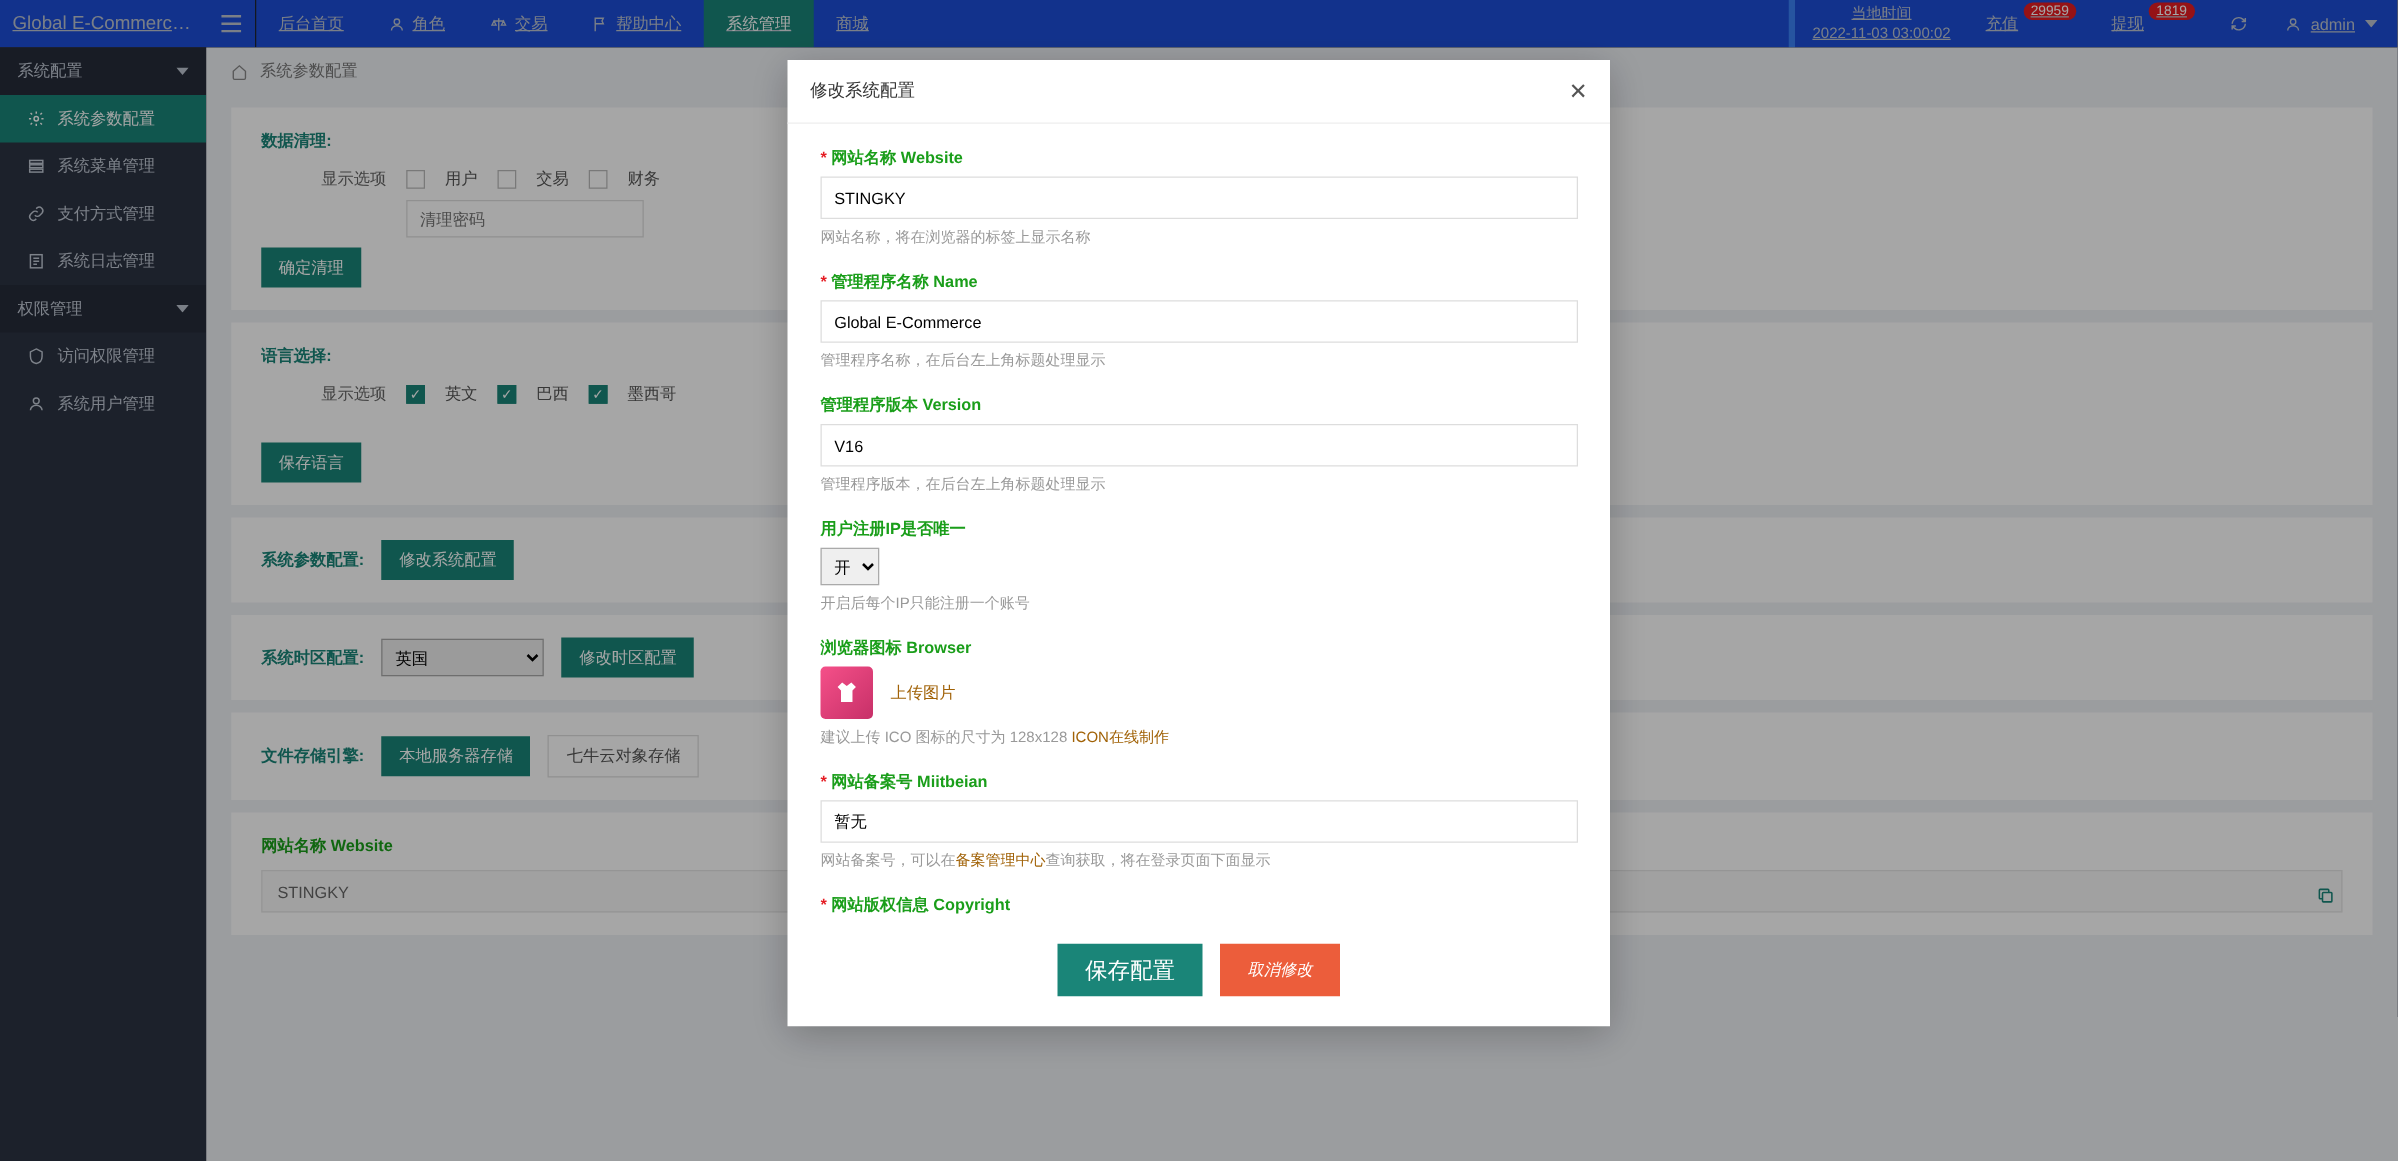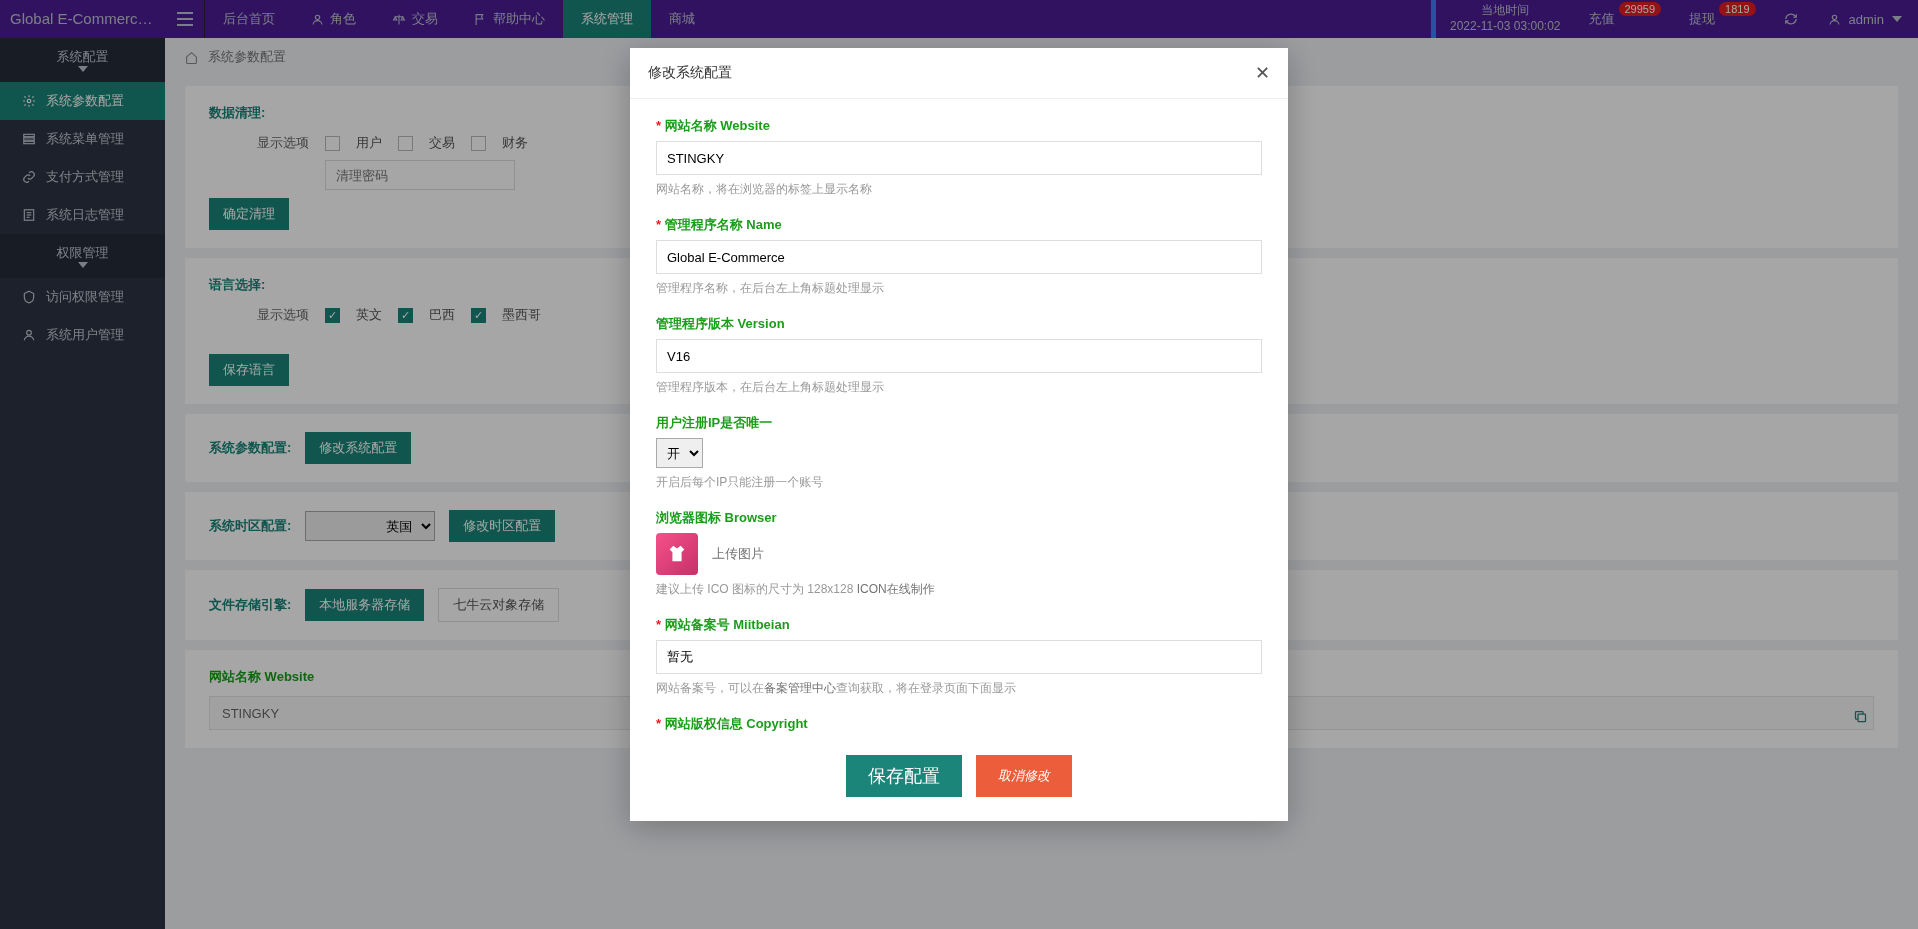--- a/index.html
+++ b/index.html
@@ -1,50 +1,50 @@
 <!DOCTYPE html>
 <html><head>
 <meta charset="utf-8">
 <style>
 * { margin: 0; padding: 0; box-sizing: border-box; }
 body { font-family: "Microsoft YaHei", Arial, sans-serif; font-size: 13px; background: #2c3342; color: #333; overflow: hidden; }
 
 
-.header { display: flex; height: 38px; background: #4c1d95; color: #bcc4d0; }
+.header { display: flex; height: 38px; background: #1d4ed8; color: #bcc4d0; text-decoration: underline; }
 .brand { width: 165px; padding: 0 10px; font-size: 15px; line-height: 38px; white-space: nowrap; overflow: hidden; text-overflow: ellipsis; }
 .hamburger { width: 40px; display: flex; align-items: center; justify-content: center; border-right: 1px solid #1e2431; cursor: pointer; }
 .nav { display: flex; }
 .nav-item { padding: 0 18px; display: flex; align-items: center; gap: 6px; line-height: 38px; cursor: pointer; }
 .nav-item.active { background: #1a8578; color: #fff; }
 .header-right { margin-left: auto; display: flex; align-items: stretch; }
 .hr-box { padding: 0 14px; display: flex; flex-direction: column; align-items: center; justify-content: center; font-size: 12px; line-height: 1.3; border-left: 5px solid #3b82f6; }
 .hr-row { display: flex; align-items: center; gap: 6px; padding: 0 14px; cursor: pointer; }
 .badge { position: relative; top: -10px; background: #e51c23; color: #fff; font-size: 11px; padding: 1px 6px; border-radius: 9px; margin-left: -2px; }
 .user-box { display: flex; align-items: center; gap: 8px; padding: 0 16px; cursor: pointer; }
 
 
 .sidebar { position: absolute; top: 38px; left: 0; width: 165px; bottom: 0; background: #2c3342; color: #c0c8d4; overflow-y: auto; }
-.side-sect { display: flex; align-items: center; justify-content: space-between; padding: 10px 14px; font-size: 13px; cursor: pointer; background: #262c3a; flex-direction: column; }
+.side-sect { display: flex; align-items: center; justify-content: space-between; padding: 10px 14px; font-size: 13px; cursor: pointer; background: #262c3a; }
 .side-item { display: flex; align-items: center; gap: 10px; padding: 10px 22px; font-size: 13px; cursor: pointer; }
 .side-item.active { background: #1a8578; color: #fff; }
 
 
 .main { position: absolute; top: 38px; left: 165px; right: 0; bottom: 0; background: #eef1f5; overflow-y: auto; }
 .breadcrumb { display: flex; align-items: center; gap: 10px; padding: 10px 20px; color: #777; font-size: 13px; }
 .card { background: #fff; margin: 10px 20px; padding: 18px 24px; }
 .section-title { color: #1a8578; font-weight: 600; font-size: 13px; margin-bottom: 12px; }
 .row { display: flex; align-items: center; gap: 16px; margin: 8px 0 8px 40px; color: #555; }
 .row label.lbl { min-width: 60px; text-align: right; color: #666; }
 .chk { width: 15px; height: 15px; border: 1px solid #bbb; display: inline-flex; align-items: center; justify-content: center; font-size: 11px; color: #fff; }
 .chk.checked { background: #1a8578; border-color: #1a8578; }
 .inp { width: 190px; height: 30px; border: 1px solid #ddd; padding: 0 10px; font-size: 13px; color: #888; }
-.sel { height: 30px; border: 1px solid #aaa; padding: 0 6px; font-size: 13px; min-width: 130px; text-align: right; }
+.sel { height: 30px; border: 1px solid #aaa; padding: 0 6px; font-size: 13px; min-width: 130px; }
 .btn { background: #1a8578; color: #fff; border: none; padding: 7px 14px; font-size: 13px; cursor: pointer; }
 .btn.bordered { background: #fff; color: #555; border: 1px solid #ddd; }
-.link { color: #737373; cursor: pointer; text-align: right; }
+.link { color: #a16207; cursor: pointer; text-align: right; }
 .big-input { width: 100%; height: 34px; border: 1px solid #e5e5e5; background: #f7f7f7; padding: 0 12px; font-size: 13px; color: #666; }
 .copy-icon { color: #1a8578; }
 
 
 .overlay { position: fixed; inset: 0; background: rgba(0,0,0,0.35); }
 
 
 .modal { position: fixed; top: 48px; left: 50%; transform: translateX(-50%); width: 658px; background: #fff; box-shadow: 0 6px 30px rgba(0,0,0,.25); }
 .modal-head { display: flex; justify-content: space-between; align-items: center; padding: 14px 18px; border-bottom: 1px solid #eee; font-size: 14px; }
 .close-x { font-size: 18px; cursor: pointer; color: #555; }

